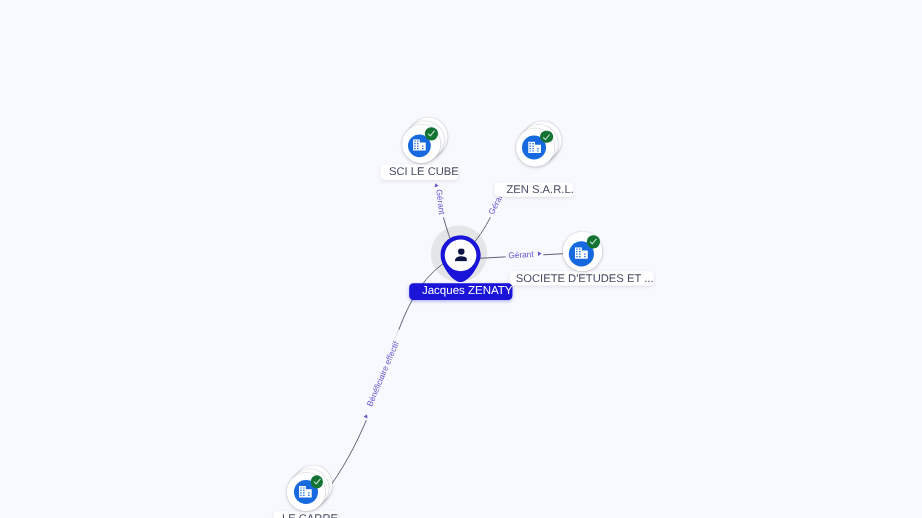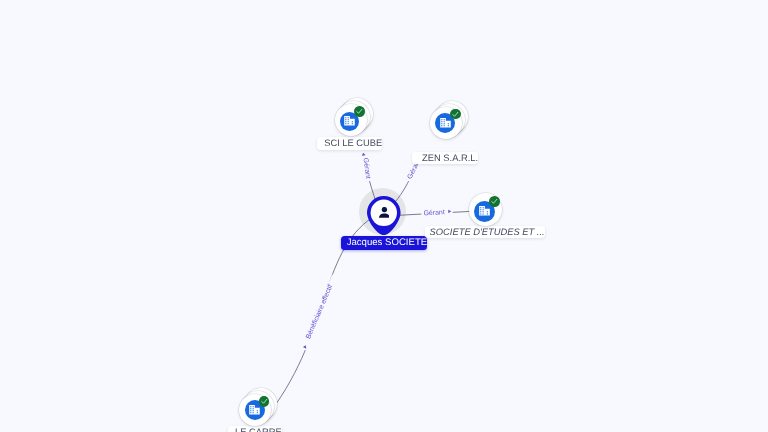--- a/index.html
+++ b/index.html
@@ -116,35 +116,35 @@
         <path d="M16.8 0 C7.52 0 0 7.52 0 16.8
                  c0 4.1 2.6 9.6 6.0 14.3 c3.4 4.7 7.6 8.1 10.8 8.1
                  c3.2 0 7.4 -3.4 10.8 -8.1 c3.4 -4.7 6.0 -10.2 6.0 -14.3
                  C33.6 7.52 26.08 0 16.8 0 Z" fill="#1a13d8"></path>
         <circle cx="16.8" cy="16.8" r="13.2" fill="#fdfdfe"></circle>
       </svg></div>
         <div style="position: absolute; left: 378.6px; top: 204.9px;"><svg width="10.8" height="10.8" viewBox="0 0 10.5 10.5">
     <circle cx="5.25" cy="2.55" r="2.6" fill="#0d1440"></circle>
     <path fill="#0d1440" d="M0 10.5 C0 7.6 2.35 6.3 5.25 6.3 S10.5 7.6 10.5 10.5 Z"></path>
   </svg></div>
-        <div class="nlabel sel" style="left: 341.25px; top: 236.15px; width: 85.9px; height: 14.1px; line-height: 14.1px; font-size: 9.6px;">Jacques SOCIETE</div>
+        <div class="nlabel sel" style="left: 341.25px; top: 236.15px; width: 85.9px; height: 14.1px; line-height: 14.1px; font-size: 9.6px;">Jacques ZENATY</div>
       </div>
       <div class="node" style="left: 0px; top: 0px;">
         <div class="disc" style="height: 32.8px; width: 32.8px; left: 468.9px; top: 193.3px; z-index: 10;"></div>
         <div class="company-core" style="height: 21px; width: 21px; left: 474px; top: 200.5px; overflow: hidden; background: rgb(23, 105, 224); z-index: 20; display: flex; align-items: center; justify-content: center;">
           <svg width="11" height="9.6" viewBox="0 0 20 18">
     <path fill="#fff" fill-rule="evenodd" d="M0 0 h10.7 v5.1 h9.3 v12.9 H0 Z M1.9 2.2 v1.9 h2.2 V2.2 Z M1.9 6.1 v1.9 h2.2 V6.1 Z M1.9 10 v1.9 h2.2 V10 Z M1.9 13.9 v1.9 h2.2 V13.9 Z M6.4 2.2 v1.9 h2.2 V2.2 Z M6.4 6.1 v1.9 h2.2 V6.1 Z M6.4 10 v1.9 h2.2 V10 Z M6.4 13.9 v1.9 h2.2 V13.9 Z M14.3 10 v1.9 h2.2 V10 Z M14.3 13.9 v1.9 h2.2 V13.9 Z"></path>
   </svg>
         </div>
         <div class="verified" style="height: 10.7px; width: 10.7px; left: 488.85px; top: 196.35px; z-index: 21;">
           <svg width="8.667" height="8.667" viewBox="0 0 24 24">
    <path fill="none" stroke="#c9e7d4" stroke-width="2.4" stroke-linecap="round" stroke-linejoin="round" d="M5.2 12.8 L9.8 17.4 L19.0 6.4"></path>
           </svg>
         </div>
-        <div class="nlabel" style="left: 425.2px; top: 226.15px; width: 119.4px; height: 12.3px; line-height: 12.3px; font-size: 9.35px; font-style: italic;">SOCIETE D'ETUDES ET ...</div>
+        <div class="nlabel" style="left: 425.2px; top: 226.15px; width: 119.4px; height: 12.3px; line-height: 12.3px; font-size: 9.35px;">SOCIETE D'ETUDES ET ...</div>
       </div>
       <div class="node" style="left: 0px; top: 0px;">
         <div class="disc" style="height: 32.4px; width: 32.4px; left: 244.7px; top: 387.9px; z-index: 8;"></div>
         <div class="disc" style="height: 32.4px; width: 32.4px; left: 241.6px; top: 390.95px; z-index: 9;"></div>
         <div class="disc" style="height: 32.4px; width: 32.4px; left: 238.5px; top: 394px; z-index: 10;"></div>
         <div class="company-core" style="height: 19.8px; width: 19.8px; left: 244.8px; top: 400.3px; overflow: hidden; background: rgb(23, 105, 224); z-index: 20; display: flex; align-items: center; justify-content: center;">
           <svg width="11" height="9.5" viewBox="0 0 20 18">
     <path fill="#fff" fill-rule="evenodd" d="M0 0 h10.7 v5.1 h9.3 v12.9 H0 Z M1.9 2.2 v1.9 h2.2 V2.2 Z M1.9 6.1 v1.9 h2.2 V6.1 Z M1.9 10 v1.9 h2.2 V10 Z M1.9 13.9 v1.9 h2.2 V13.9 Z M6.4 2.2 v1.9 h2.2 V2.2 Z M6.4 6.1 v1.9 h2.2 V6.1 Z M6.4 10 v1.9 h2.2 V10 Z M6.4 13.9 v1.9 h2.2 V13.9 Z M14.3 10 v1.9 h2.2 V10 Z M14.3 13.9 v1.9 h2.2 V13.9 Z"></path>
   </svg>
         </div>

